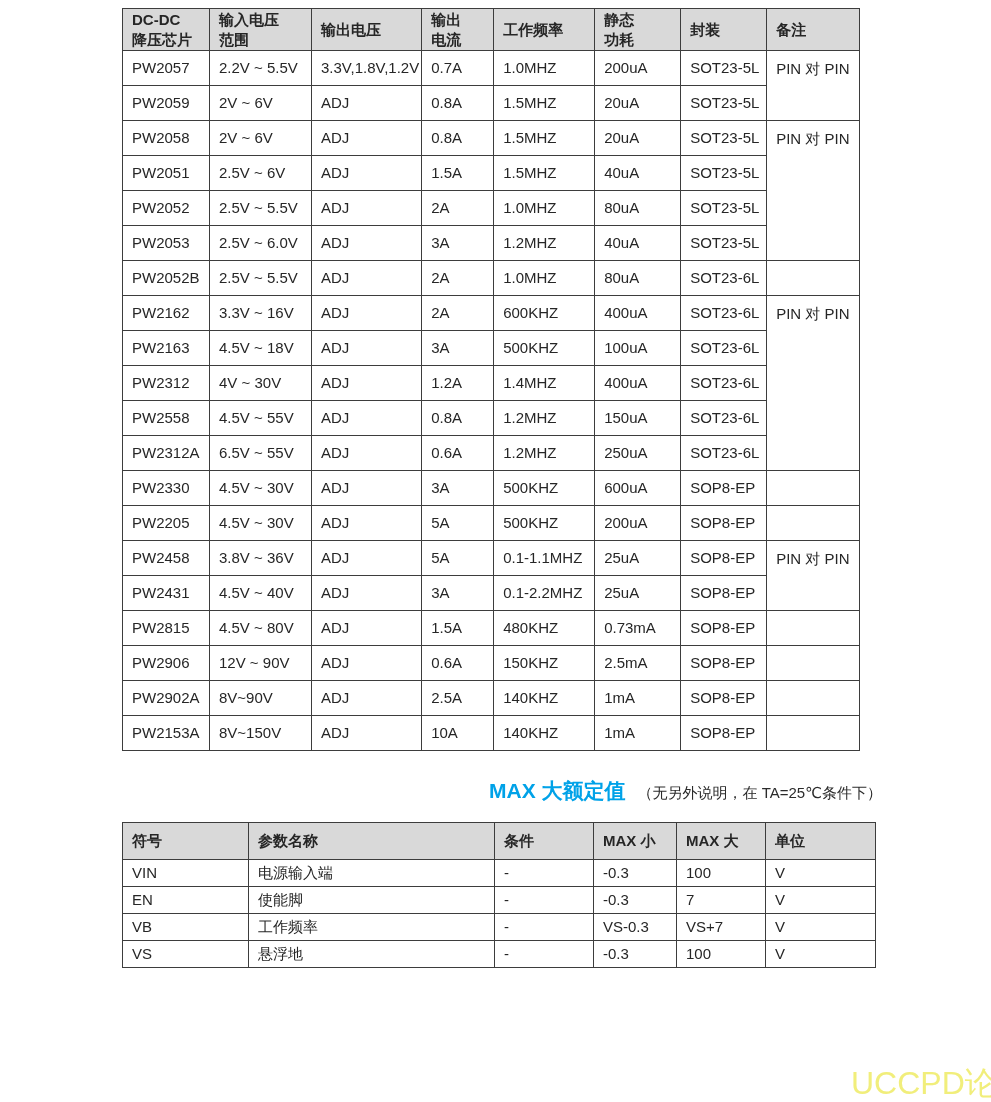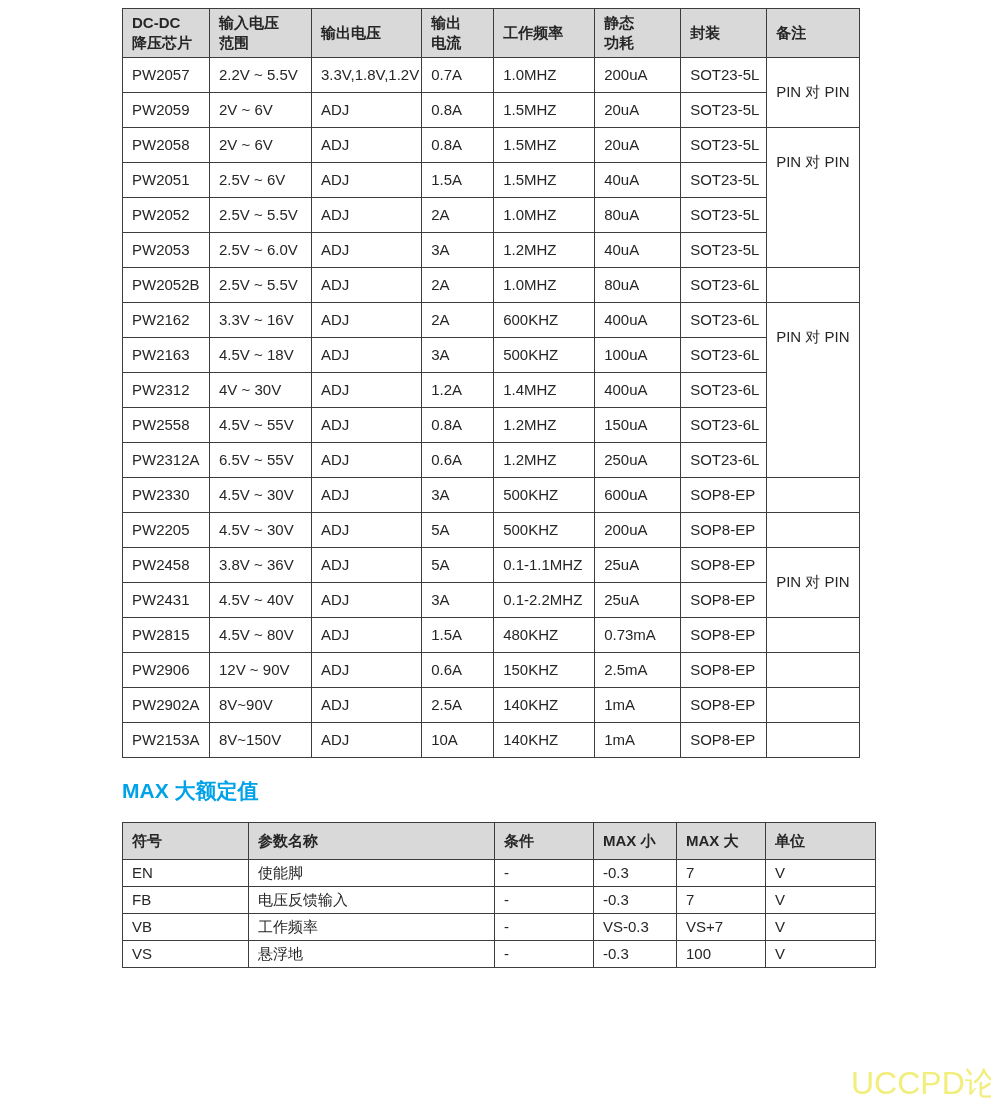--- a/index.html
+++ b/index.html
@@ -11,28 +11,28 @@
   table{border-collapse:collapse;table-layout:fixed;position:absolute;background:#fff;}
   th,td{
     border:1px solid var(--border-color,#3d3d3d);
     text-align:left;padding:0 2px 0 9px;overflow:hidden;white-space:nowrap;
     font-size:15px;line-height:20px;vertical-align:middle;
   }
   th{background:var(--header-bg,#d9d9d9);font-weight:bold;}
 
   
   #t1{left:122px;top:8px;}
-  #t1 thead tr{height:49px;margin-top:36px;}
+  #t1 thead tr{height:42px;margin-top:36px;}
   #t1 tbody tr{height:35px;margin-left:40px;}
-  #t1 td.note-cell{vertical-align:top;padding-top:24px;}
+  #t1 td.note-cell{vertical-align:top;padding-top:8px;}
 
   
   .section-heading{
     position:absolute;left:122px;top:777px;width:760px;
-    display:flex;align-items:baseline;gap:12px;white-space:nowrap;
+    display:flex;align-items:baseline;gap:12px;white-space:nowrap;justify-content:flex-end;
   }
   .section-heading .title{font-size:21px;font-weight:bold;}
   .section-heading .subtitle{font-size:15px;color:#2b2b2b;}
 
   
   #t2{left:122px;top:822px;}
   #t2 thead tr{height:37px;}
   #t2 tbody tr{height:27px;}
 
   .watermark{
@@ -256,20 +256,21 @@
         <td>140KHZ</td>
         <td>1mA</td>
         <td>SOP8-EP</td>
         <td rowspan="1" class="note-cell"></td>
       </tr>
     </tbody>
 </table>
 
 <div class="section-heading">
   <span class="title" style="color: rgb(0, 162, 232);">MAX 大额定值</span>
+  <span class="subtitle">（无另外说明，在 TA=25℃条件下）</span>
 </div>
 
 <table id="t2">
   <colgroup>
     <col style="width:126px">
       <col style="width:246px">
       <col style="width:99px">
     <col style="width:83px">
       <col style="width:89px">
       <col style="width:110px">
@@ -279,36 +280,36 @@
         <th>符号</th>
         <th>参数名称</th>
         <th>条件</th>
         <th>MAX 小</th>
         <th>MAX 大</th>
         <th>单位</th>
       </tr>
   </thead>
   <tbody>
       <tr>
+        <td>VIN</td>
+        <td>电源输入端</td>
+        <td>-</td>
+        <td>-0.3</td>
+        <td>100</td>
+        <td>V</td>
+      </tr>
+      <tr>
         <td>EN</td>
         <td>使能脚</td>
         <td>-</td>
         <td>-0.3</td>
         <td>7</td>
         <td>V</td>
       </tr>
       <tr>
-        <td>FB</td>
-        <td>电压反馈输入</td>
-        <td>-</td>
-        <td>-0.3</td>
-        <td>7</td>
-        <td>V</td>
-      </tr>
-      <tr>
         <td>VB</td>
         <td>工作频率</td>
         <td>-</td>
         <td>VS-0.3</td>
         <td>VS+7</td>
         <td>V</td>
       </tr>
       <tr>
         <td>VS</td>
         <td>悬浮地</td>

